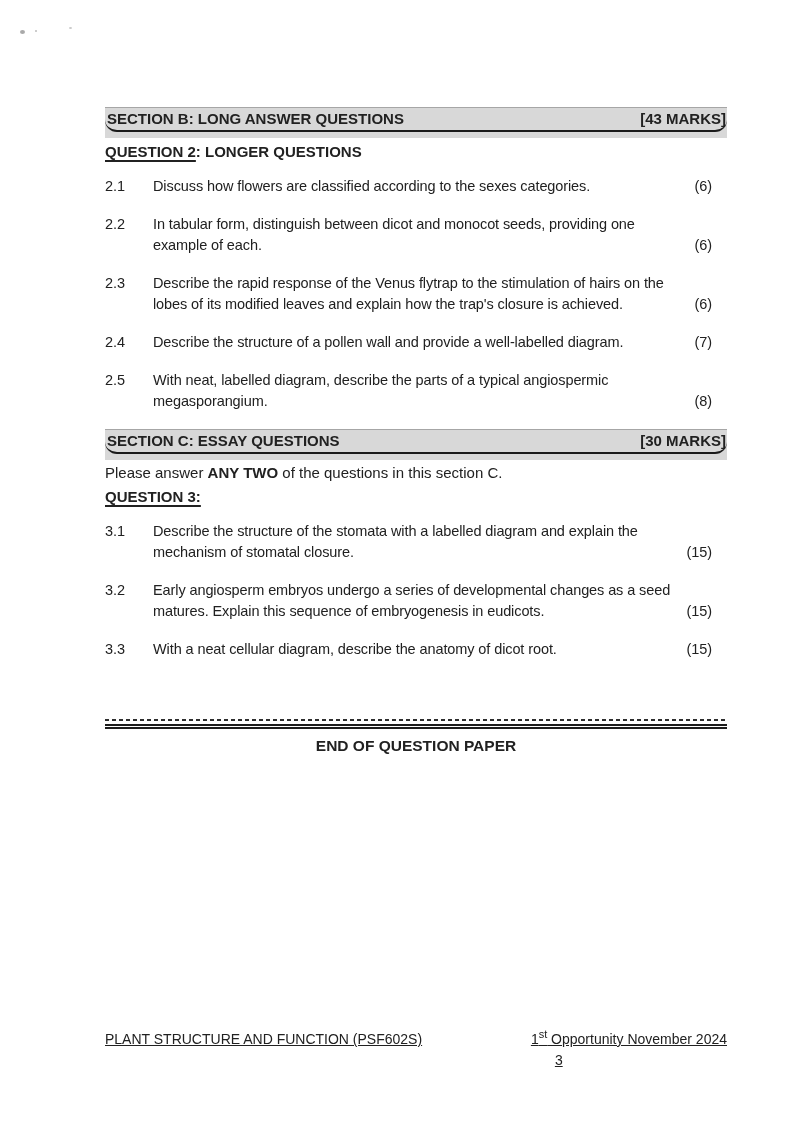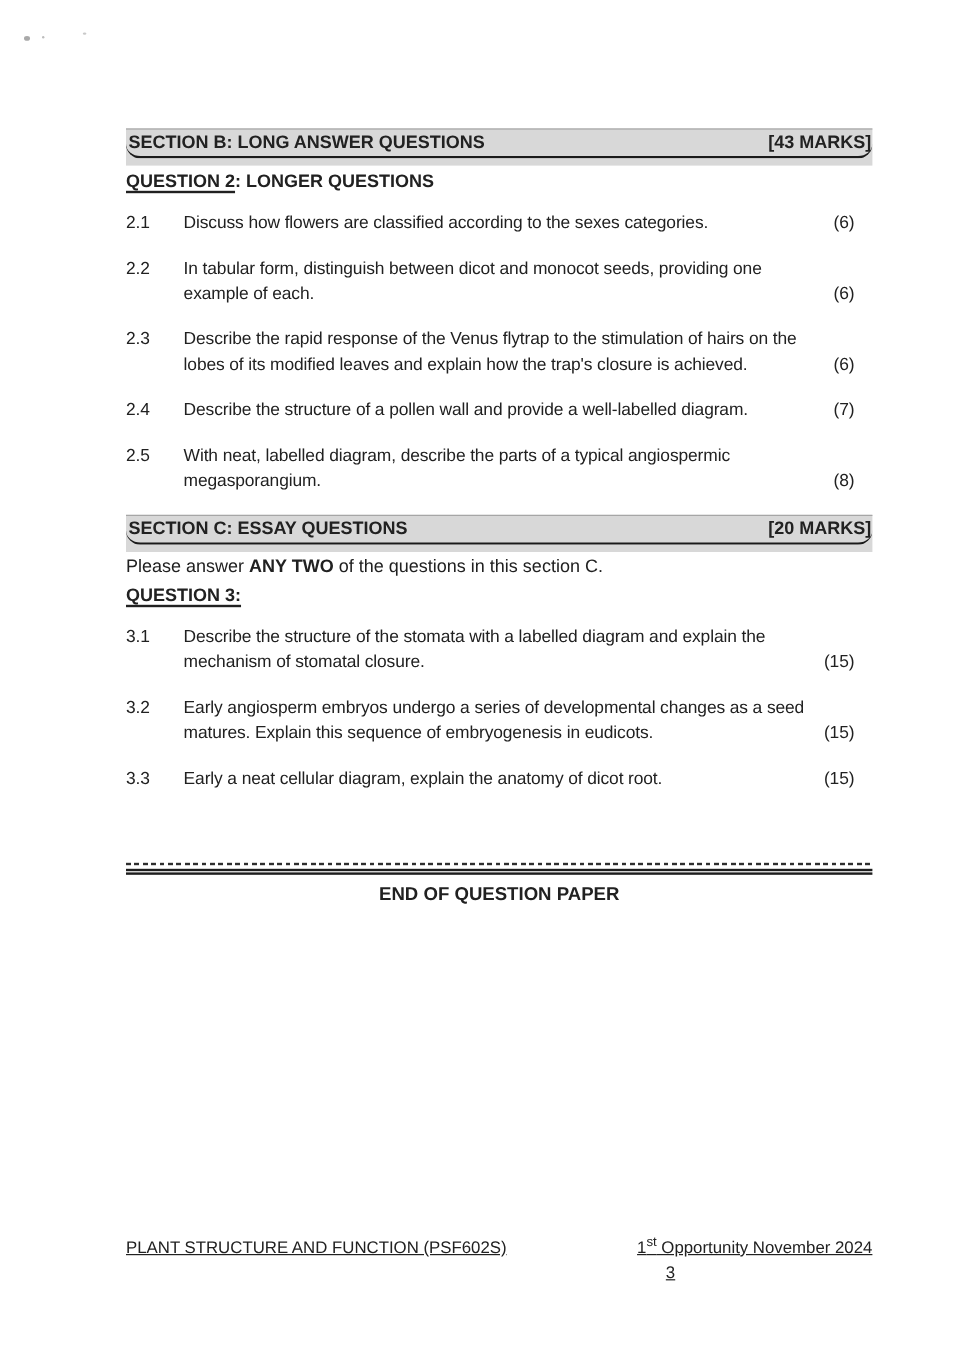--- a/index.html
+++ b/index.html
@@ -147,21 +147,21 @@
       <span class="q-text">With neat, labelled diagram, describe the parts of a typical angiospermic
 megasporangium.</span>
       <span class="q-marks">(8)</span>
     </div>
   </div>
 
   <div class="section section2">
     <div class="section-bar">
       <div class="section-bar-row">
         <span class="bar-title">SECTION C: ESSAY QUESTIONS</span>
-        <span class="bar-marks">[20 MARKS]</span>
+        <span class="bar-marks">[30 MARKS]</span>
       </div>
     </div>
     <div class="instruction">
       <span>Please answer </span><b>ANY TWO</b><span> of the questions in this section C.</span>
     </div>
     <div class="q-heading">
       <span class="u">QUESTION 3:</span><span></span>
     </div>
 
     <div class="q">
@@ -171,21 +171,21 @@
       <span class="q-marks">(15)</span>
     </div>
     <div class="q">
       <span class="q-num">3.2</span>
       <span class="q-text">Early angiosperm embryos undergo a series of developmental changes as a seed
 matures. Explain this sequence of embryogenesis in eudicots.</span>
       <span class="q-marks">(15)</span>
     </div>
     <div class="q">
       <span class="q-num">3.3</span>
-      <span class="q-text">Early a neat cellular diagram, explain the anatomy of dicot root.</span>
+      <span class="q-text">With a neat cellular diagram, describe the anatomy of dicot root.</span>
       <span class="q-marks">(15)</span>
     </div>
   </div>
 
   <div class="sep">
     <div class="sep-dash"></div>
     <div class="sep-solid"></div>
   </div>
   <div class="end-title">END OF QUESTION PAPER</div>
 

